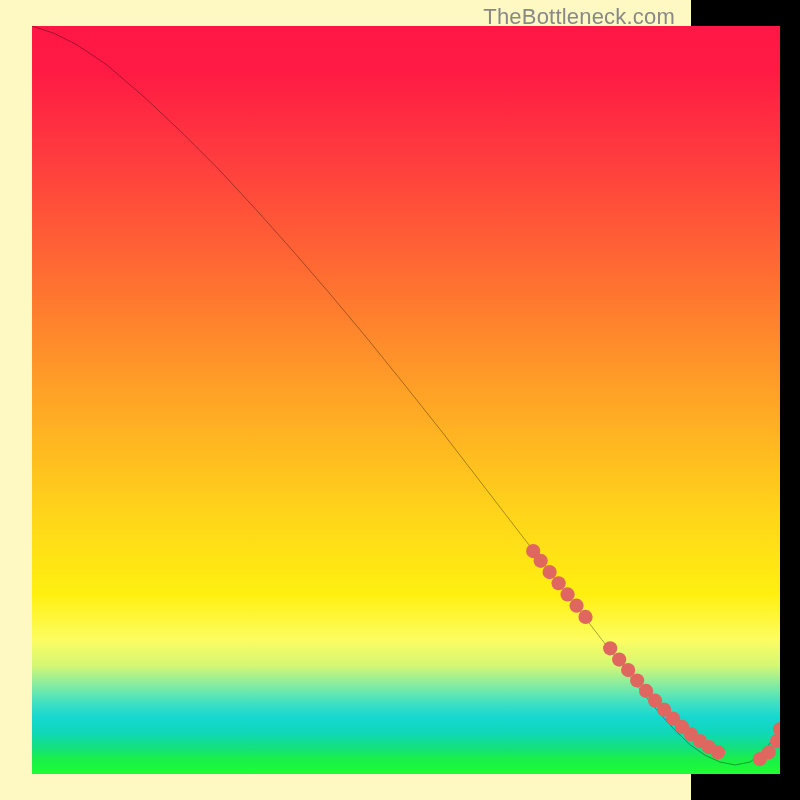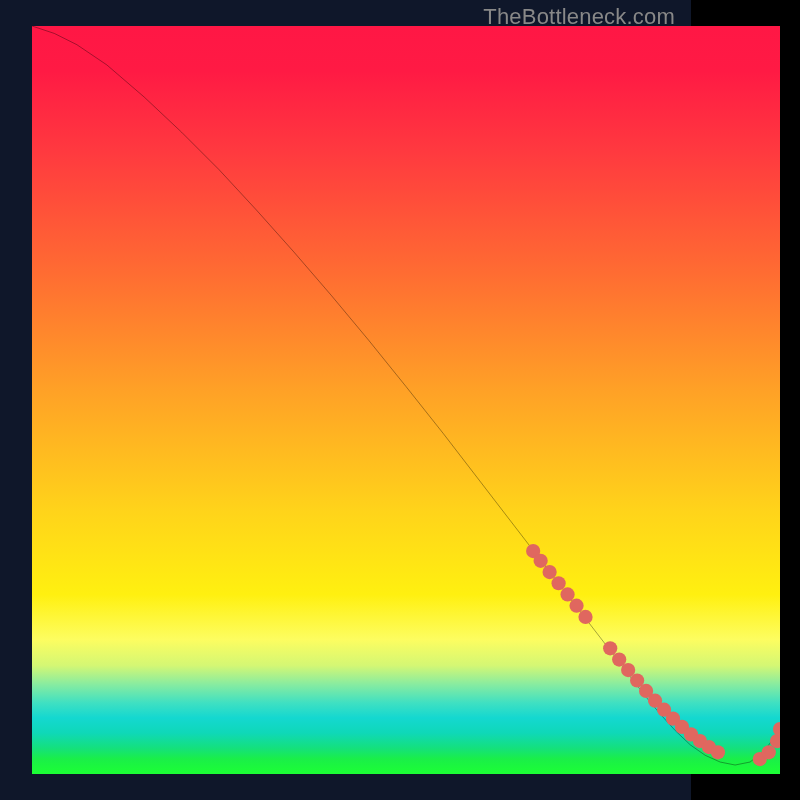--- a/index.html
+++ b/index.html
@@ -1,17 +1,17 @@
 <!DOCTYPE html>
 <html><head>
 <meta charset="utf-8">
 <style>
   * { margin: 0; padding: 0; box-sizing: border-box; }
   html, body { width: 800px; height: 800px; background: #000; overflow: hidden; }
-  .stage { position: relative; width: 691px; height: 800px; background: #0f172a; }
+  .stage { position: relative; width: 691px; height: 800px; background: #fef9c3; }
   .watermark {
     position: absolute;
     top: 4px;
     right: 16px;
     font-family: Arial, Helvetica, sans-serif;
     font-size: 22px;
     color: #888;
     letter-spacing: 0.2px;
   }
   .plot-wrap {

